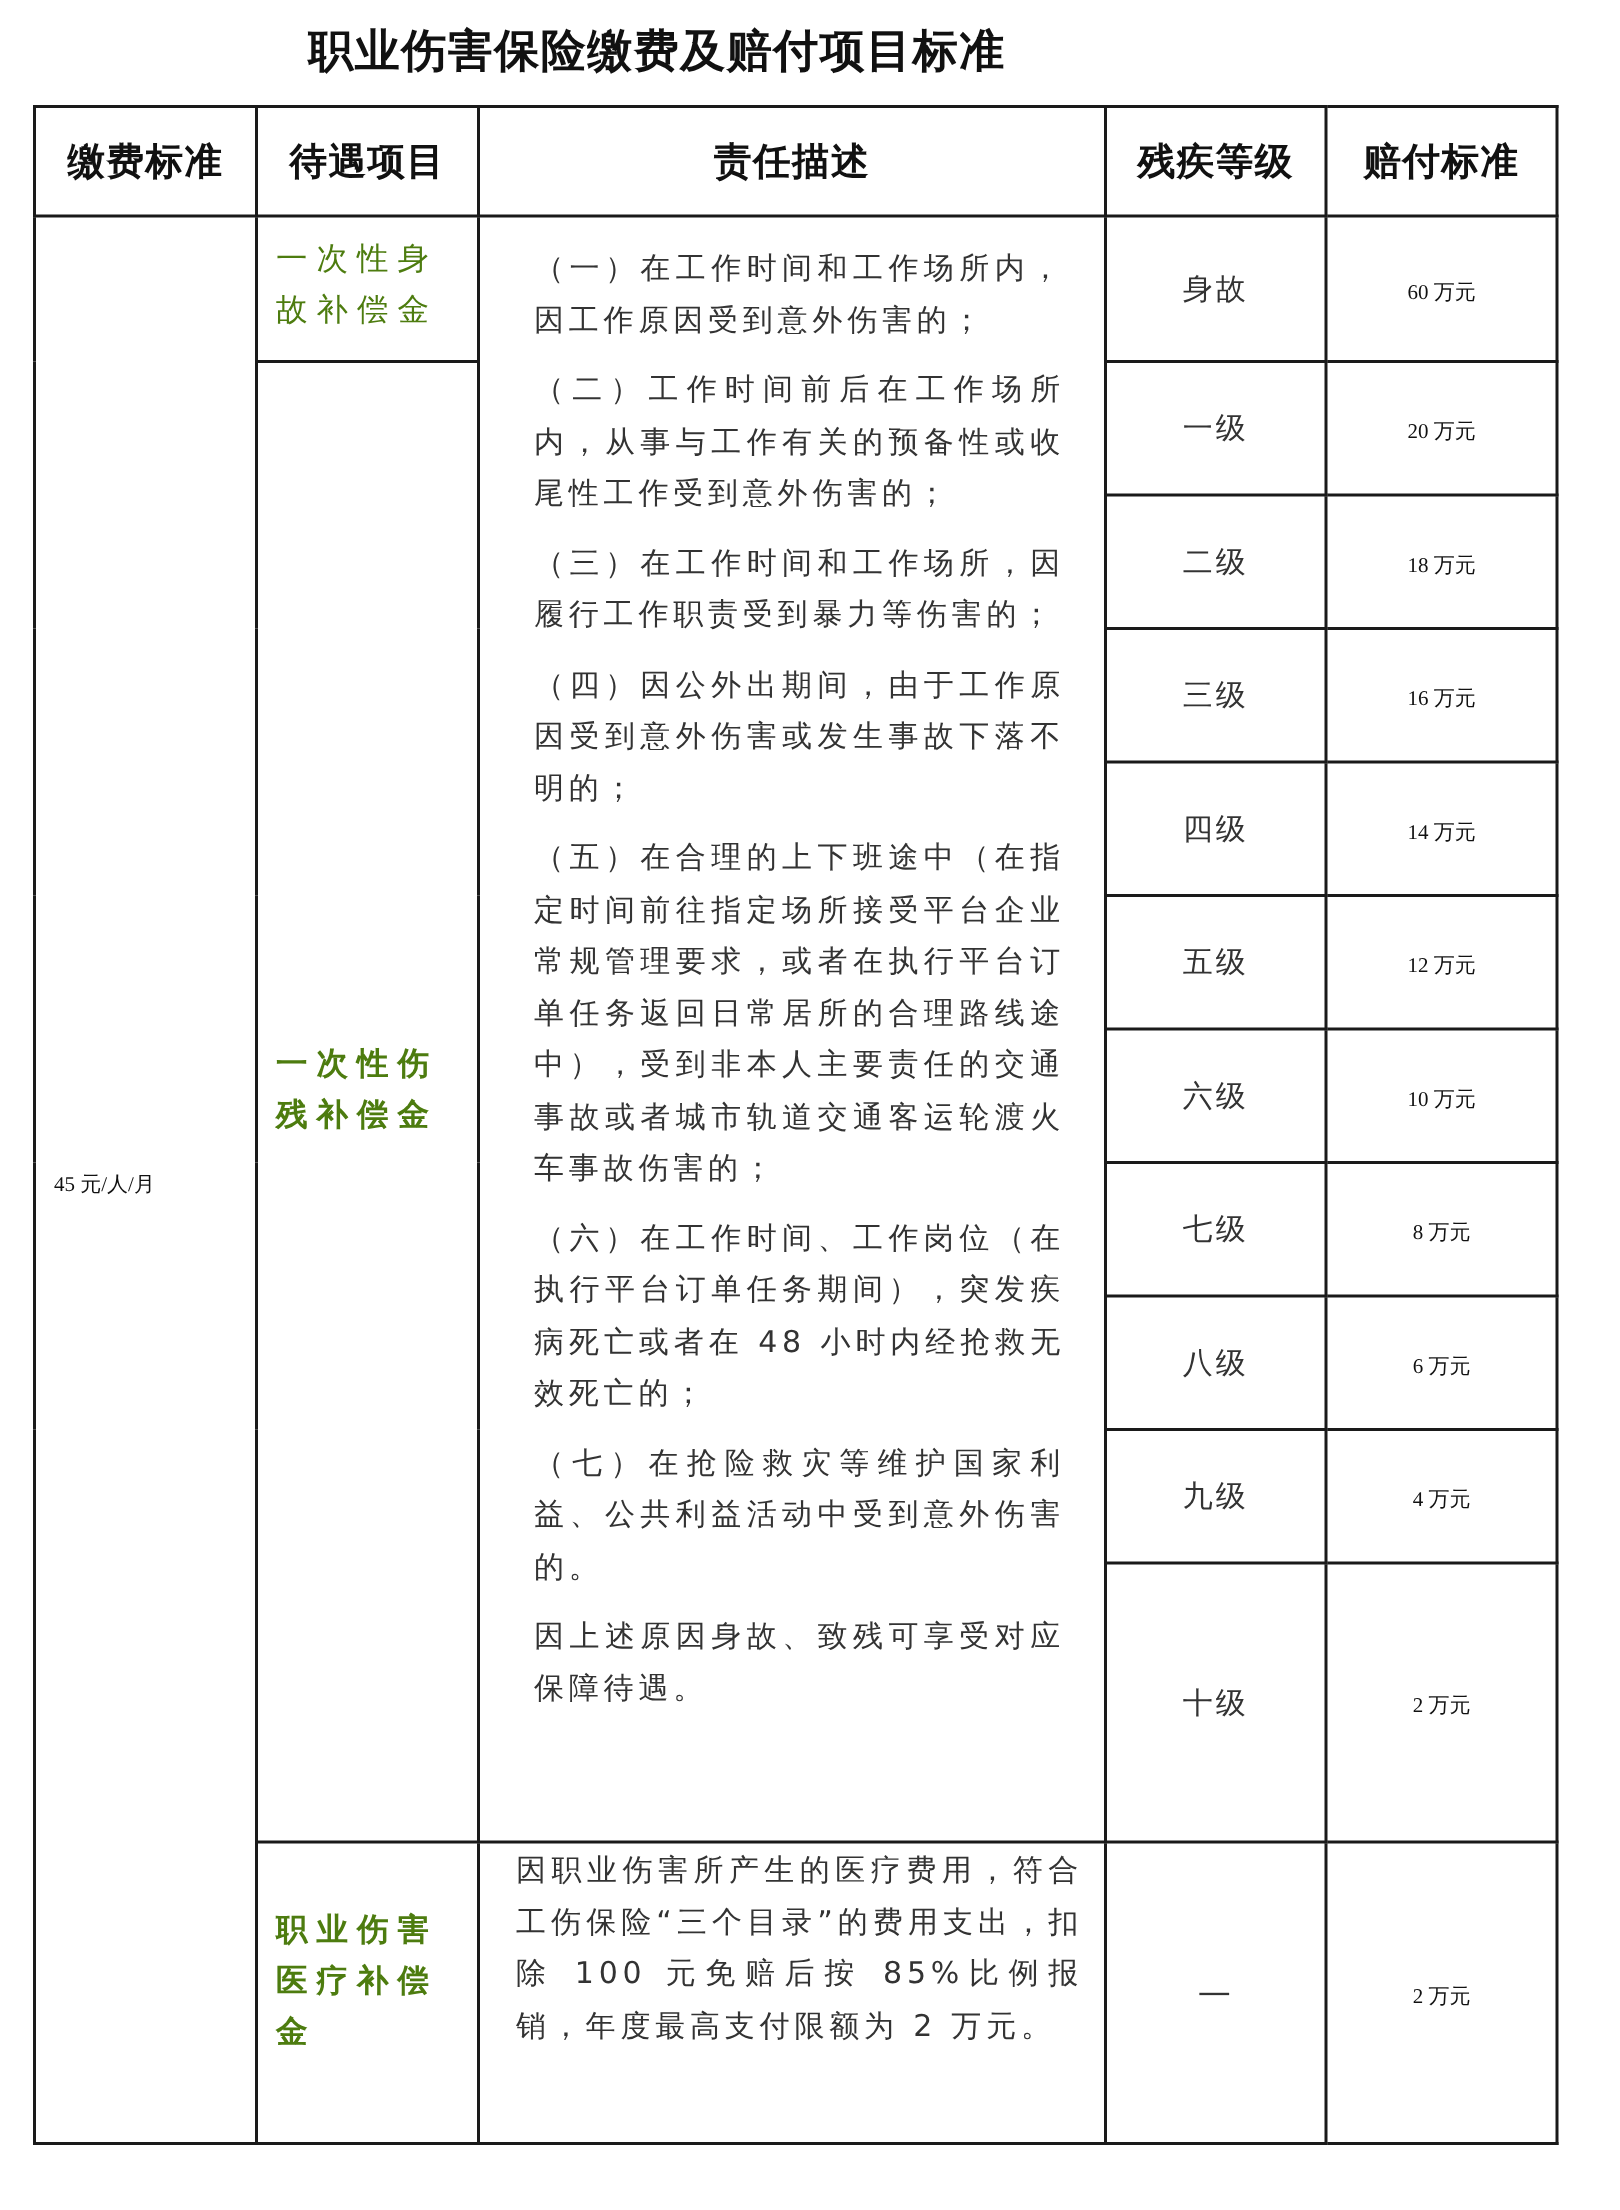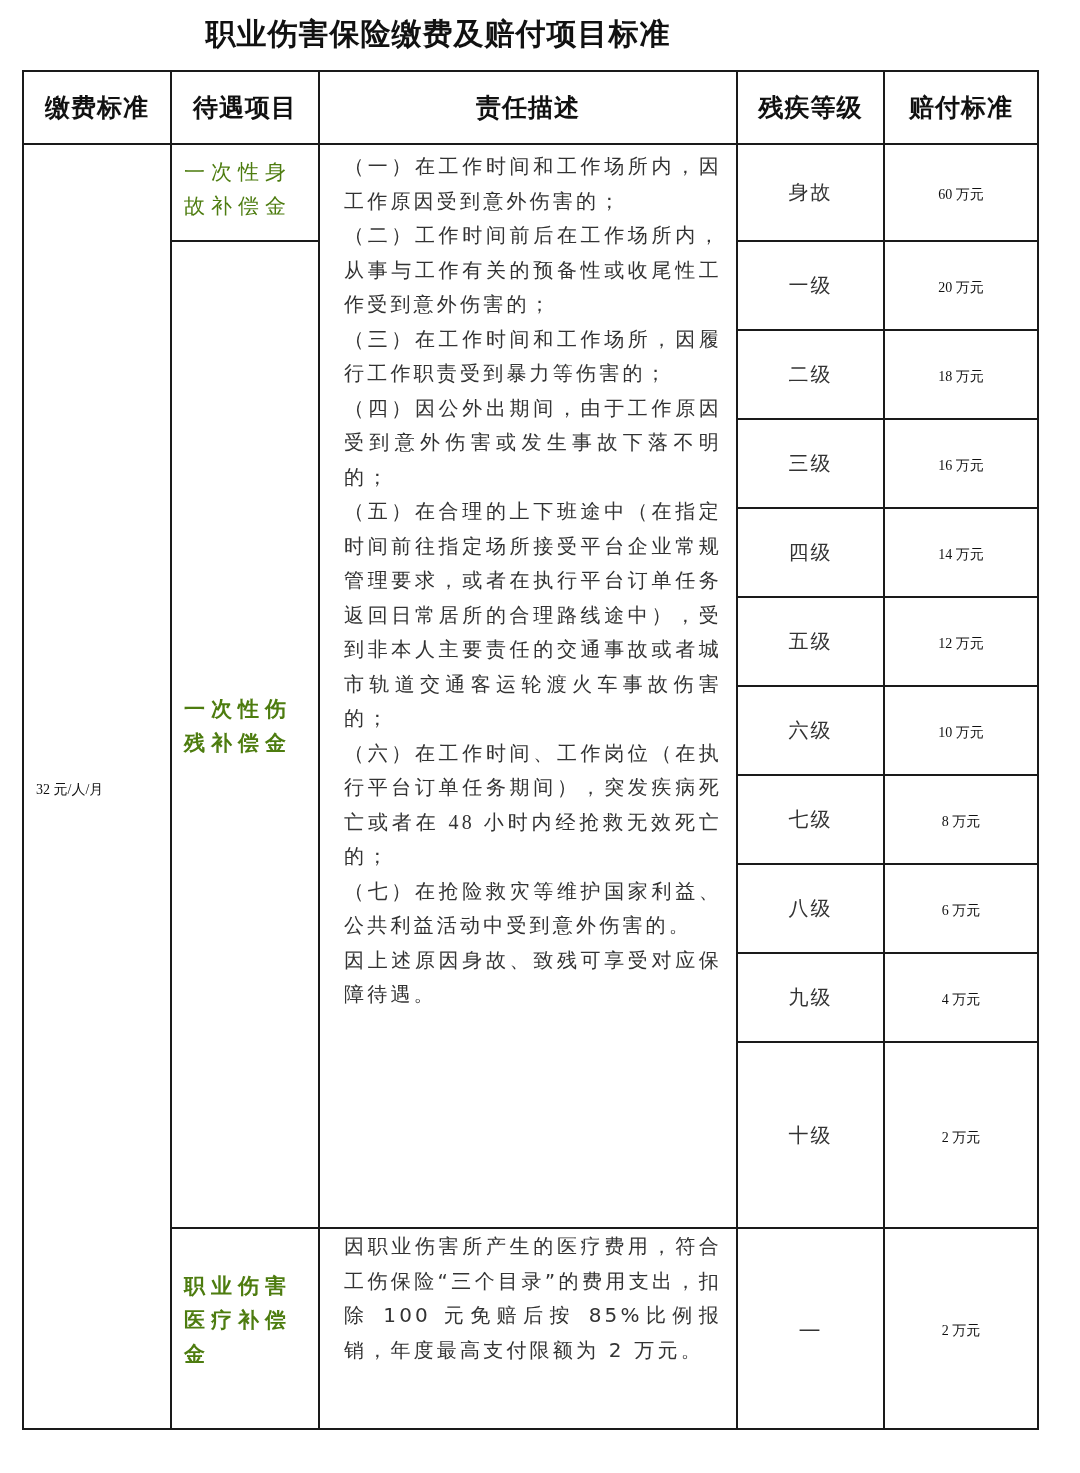--- a/index.html
+++ b/index.html
@@ -12,21 +12,21 @@
   td, th { border: 2px solid #1a1a1a; padding: 0; vertical-align: middle; }
   th { height: 71px; font-size: 25px; font-weight: bold; color: #111; text-align: center; letter-spacing: 1px; }
   .cell-center { text-align: center; font-size: 19px; color: #333; }
   .num { font-family: Liberation Serif, serif; font-size: 14px; color: #111; }
   .grade { text-align: center; font-size: 20px; color: #333; letter-spacing: 2px; }
   .item { vertical-align: top; padding: 10px 6px 17px 12px; font-size: 21px; line-height: 34px;
           letter-spacing: 6px; color: #4d7c0f; }
   .item.mid { vertical-align: middle; padding-top: 0; font-weight: bold; }
   .desc { vertical-align: top; padding: 4px 14px 0 24px; font-size: 20px; line-height: 34.5px;
           letter-spacing: 3.2px; color: #333; text-align: justify; }
-  .desc p { margin: 0; font-family: Liberation Serif, serif; }
+  .desc p { margin: 12px; }
   .fee { text-align: left; padding-left: 12px; font-size: 20px; color: #222; }
   .dash { font-size: 22px; color: #333; }
 </style>
 </head>
 <body>
 
 <div class="title">职业伤害保险缴费及赔付项目标准</div>
 
 <table>
   <colgroup>
@@ -40,21 +40,21 @@
     <tr>
       <th>缴费标准</th>
       <th>待遇项目</th>
       <th>责任描述</th>
       <th>残疾等级</th>
       <th>赔付标准</th>
     </tr>
   </thead>
   <tbody>
     <tr style="height:89px">
-      <td rowspan="12" class="fee"><span class="num">32 元/人/月</span></td>
+      <td rowspan="12" class="fee"><span class="num">45 元/人/月</span></td>
       <td class="item">一次性身故补偿金</td>
       <td rowspan="11" class="desc">
         <p>（一）在工作时间和工作场所内，因工作原因受到意外伤害的；</p>
         <p>（二）工作时间前后在工作场所内，从事与工作有关的预备性或收尾性工作受到意外伤害的；</p>
         <p>（三）在工作时间和工作场所，因履行工作职责受到暴力等伤害的；</p>
         <p>（四）因公外出期间，由于工作原因受到意外伤害或发生事故下落不明的；</p>
         <p>（五）在合理的上下班途中（在指定时间前往指定场所接受平台企业常规管理要求，或者在执行平台订单任务返回日常居所的合理路线途中），受到非本人主要责任的交通事故或者城市轨道交通客运轮渡火车事故伤害的；</p>
         <p>（六）在工作时间、工作岗位（在执行平台订单任务期间），突发疾病死亡或者在 48 小时内经抢救无效死亡的；</p>
         <p>（七）在抢险救灾等维护国家利益、公共利益活动中受到意外伤害的。</p>
         <p>因上述原因身故、致残可享受对应保障待遇。</p>

